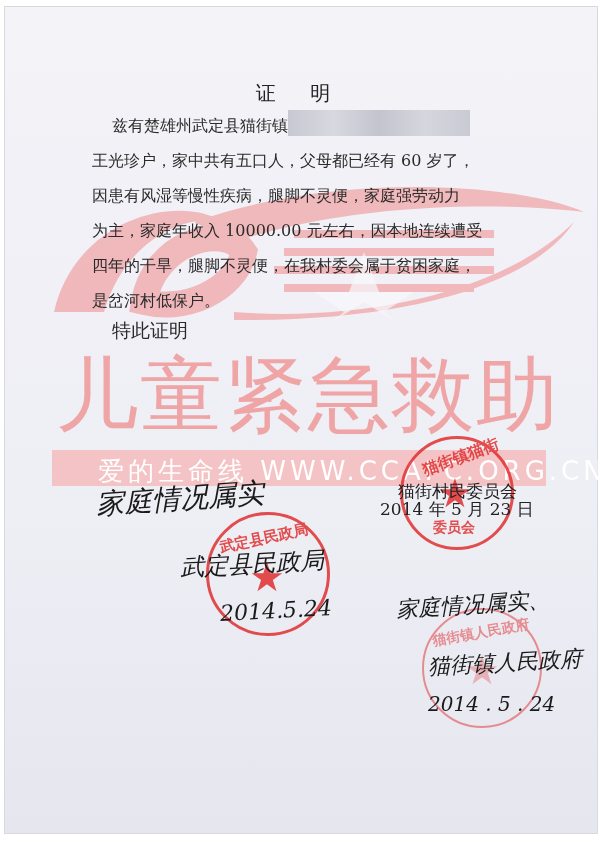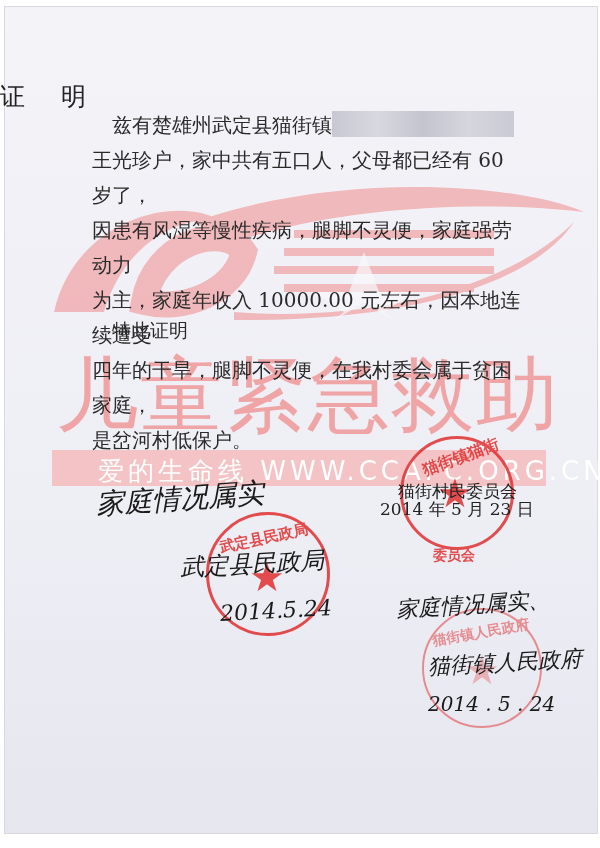--- a/index.html
+++ b/index.html
@@ -27,26 +27,26 @@
   .wm-band {
     position:absolute; left:48px; top:444px; width:494px; height:36px;
     background:#f6b4b4; opacity:.75;
   }
   .wm-band-text {
     position:absolute; left:62px; top:448px;
     font-family:"DejaVu Sans","Liberation Sans",sans-serif;
     font-size:26px; color:#ffffff; letter-spacing:4px; white-space:nowrap;margin-left:32px;
   }
   .title {
-    position:absolute; left:0; top:80px; width:600px; text-align:left;
-    font-size:25px; color:#222; letter-spacing:14px;
+    position:absolute; left:0; top:80px; width:600px; text-align:center;
+    font-size:20px; color:#222; letter-spacing:14px;
   }
   .body-text {
     position:absolute; left:92px; top:100px; width:430px;
-    font-size:20px; line-height:35px; color:#2a2a2a;
+    font-size:16px; line-height:35px; color:#2a2a2a;
   }
   .body-text p { margin:0; }
   .indent { padding-left:20px; }
   .redact {
     display:inline-block; width:182px; height:26px; vertical-align:-5px;
     background:linear-gradient(90deg,#c8c8d2,#d8d8e0,#c4c4ce,#d6d6de,#cacad4);
   }
   .closing { position:absolute; left:112px; top:318px; font-size:19px; color:#2a2a2a; }
   .committee { position:absolute; left:398px; top:480px; font-size:17px; color:#222; }
   .committee-date { position:absolute; left:380px; top:498px; font-size:17px; color:#222; }
@@ -93,21 +93,21 @@
   <p>为主，家庭年收入 10000.00 元左右，因本地连续遭受</p>
   <p>四年的干旱，腿脚不灵便，在我村委会属于贫困家庭，</p>
   <p>是岔河村低保户。</p>
 </div>
 
 <div class="closing">特此证明</div>
 
 <div class="seal" style="left:400px;top:436px;width:108px;height:108px;">
   <div class="seal-text" style="left:18px;top:8px;transform:rotate(-20deg);">猫街镇猫街</div>
   <div class="seal-star" style="left:34px;top:34px;">★</div>
-  <div class="seal-text" style="left:30px;top:80px;font-size:14px;margin-top:28px;">委员会</div>
+  <div class="seal-text" style="left:30px;top:80px;font-size:14px;">委员会</div>
 </div>
 
 <div class="committee">猫街村民委员会</div>
 <div class="committee-date">2014 年 5 月 23 日</div>
 
 <div class="seal" style="left:206px;top:512px;width:118px;height:118px;">
   <div class="seal-text" style="left:10px;top:14px;font-size:15px;transform:rotate(-12deg);">武定县民政局</div>
   <div class="seal-star" style="left:40px;top:42px;">★</div>
 </div>
 

